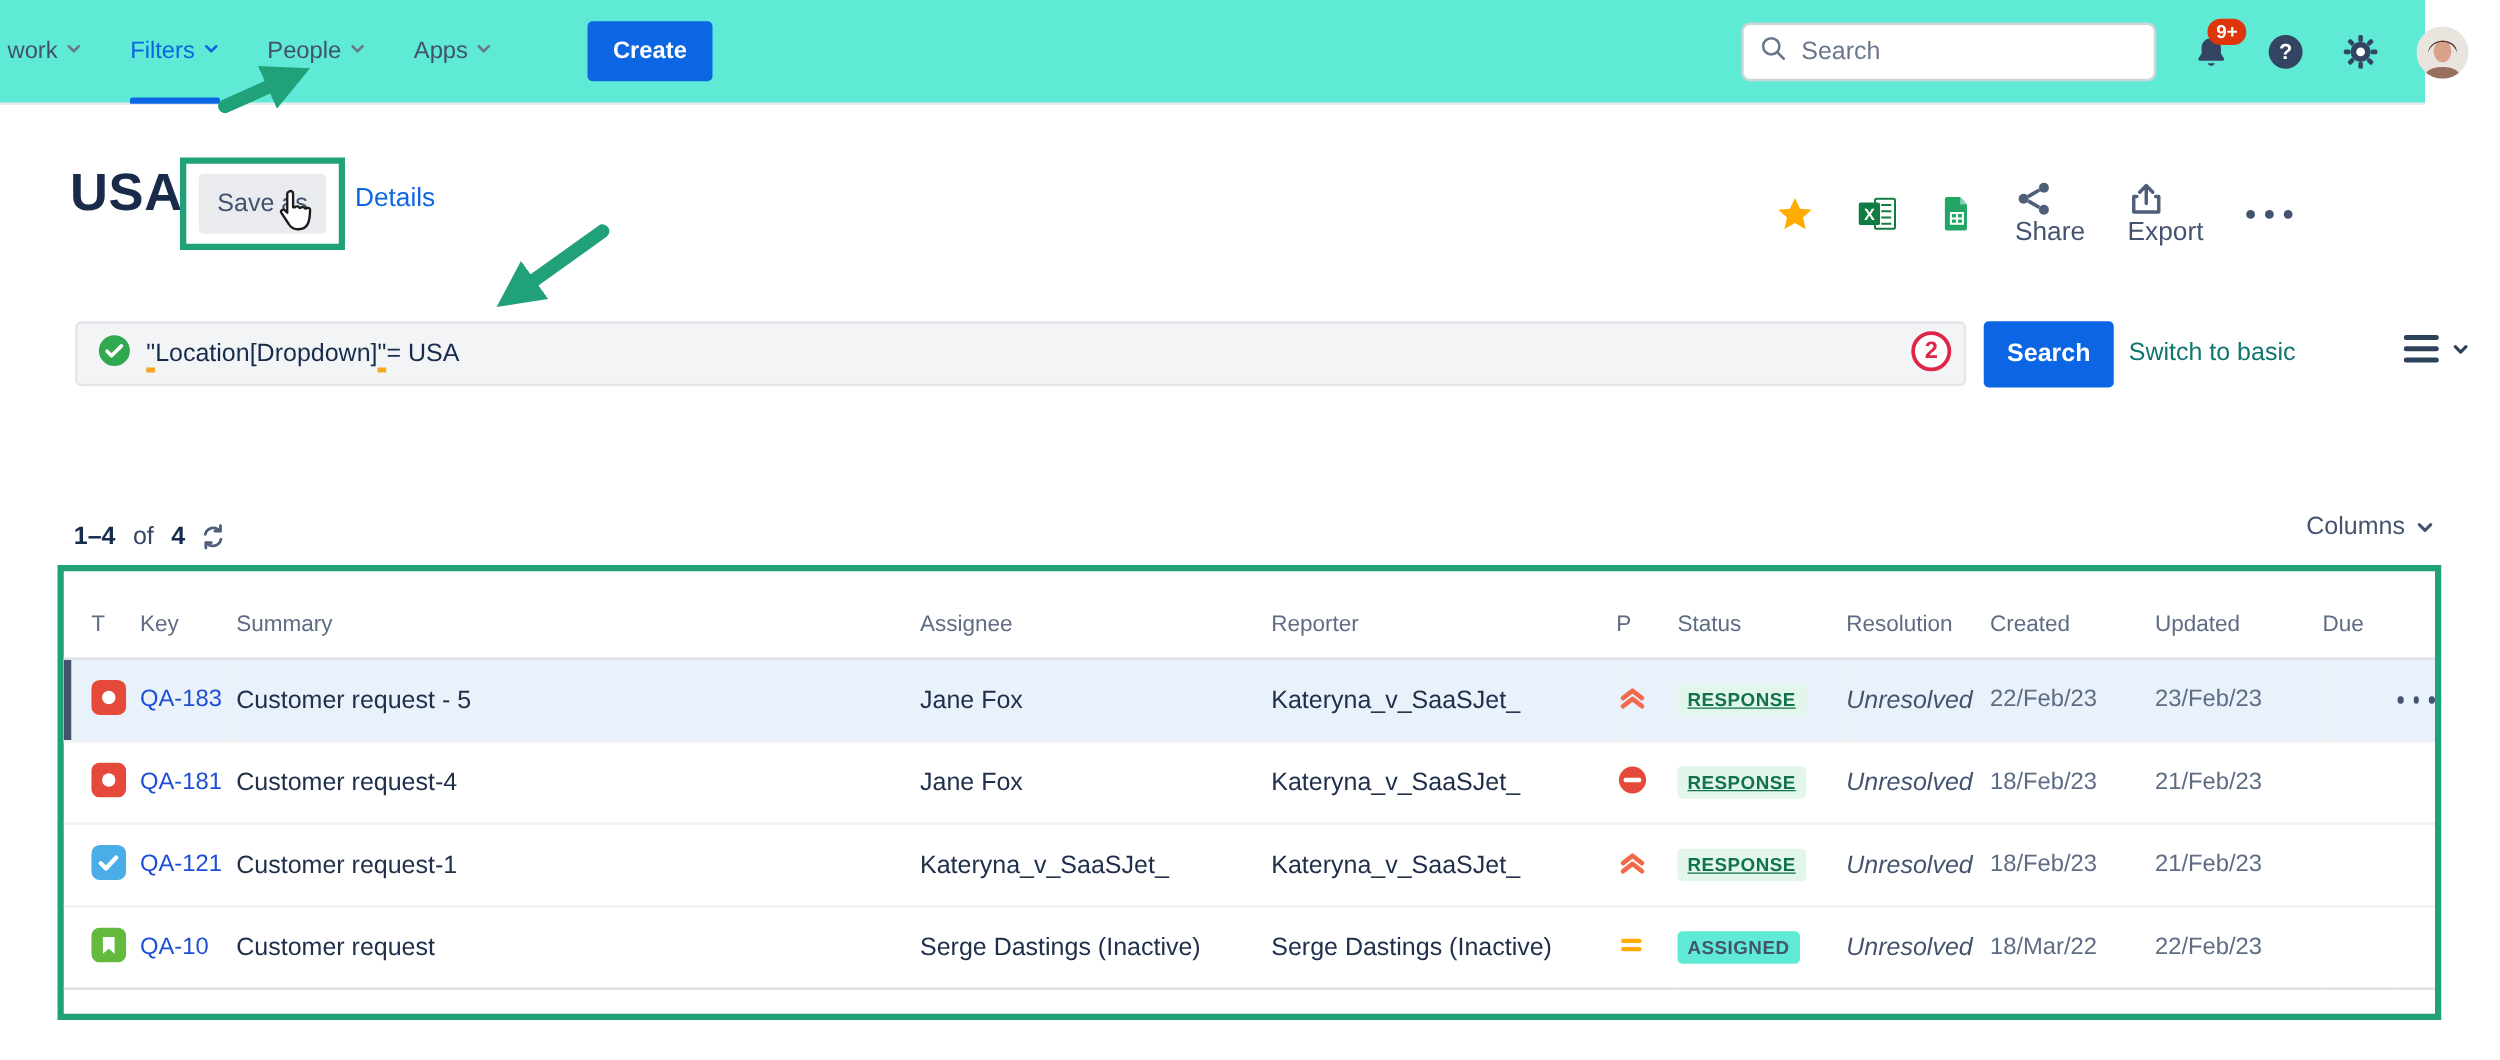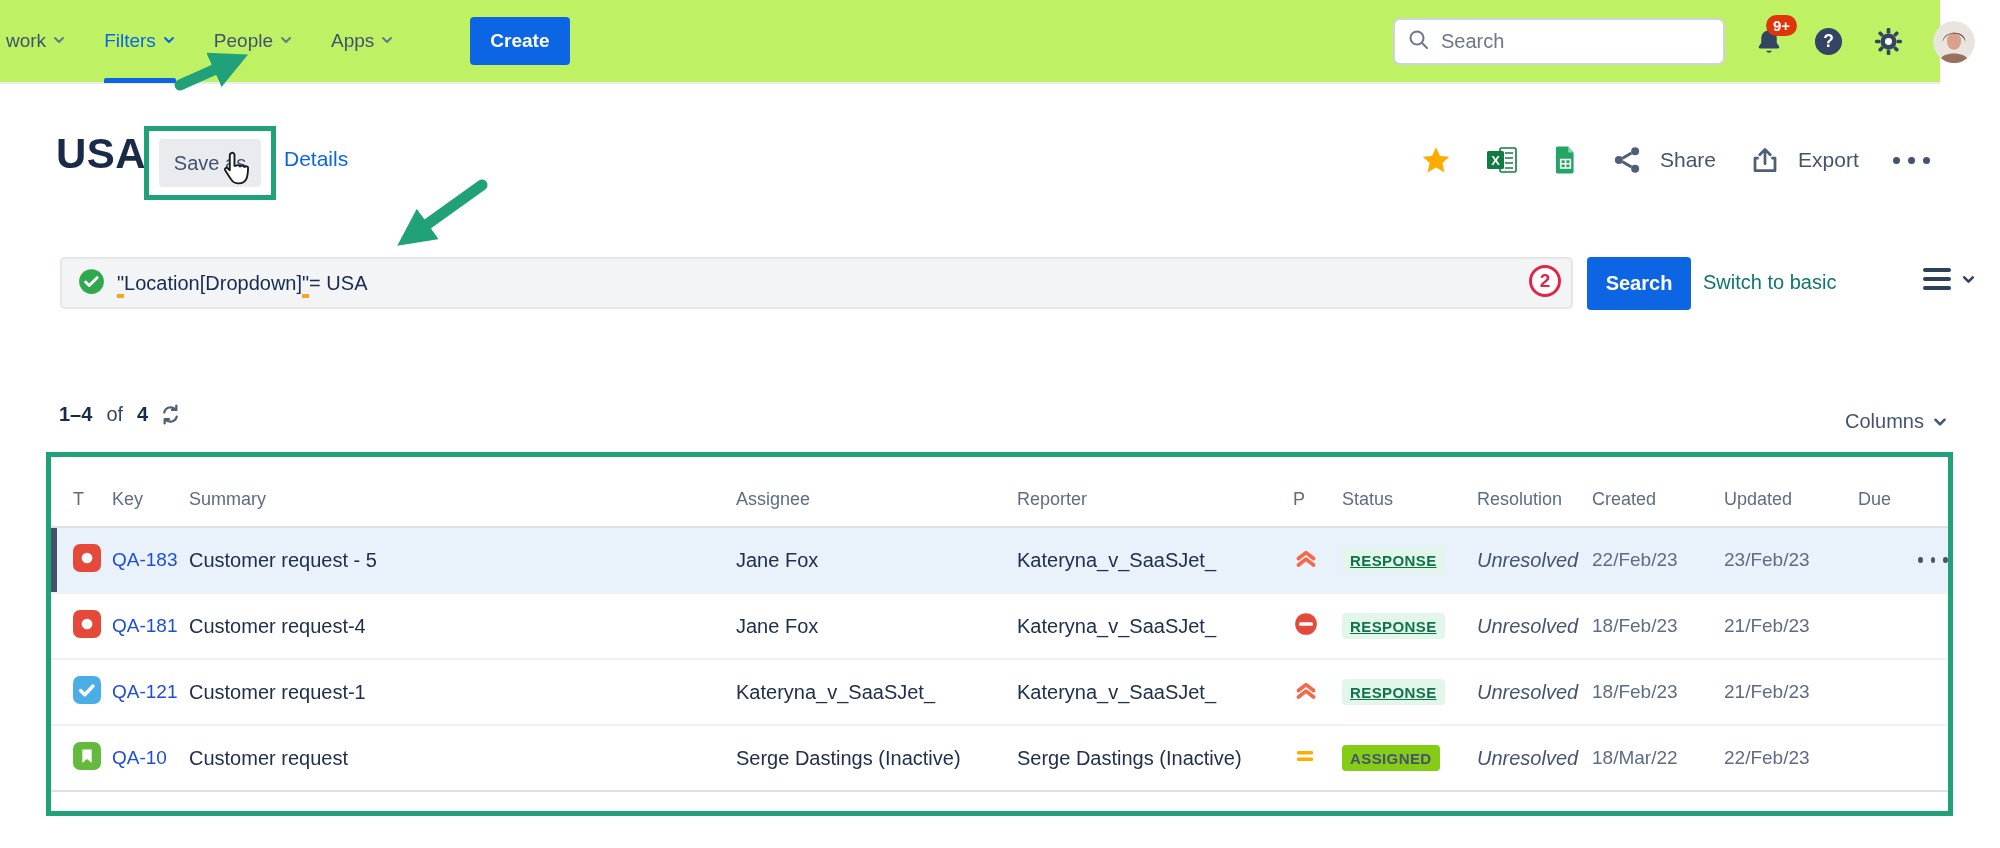--- a/index.html
+++ b/index.html
@@ -1,21 +1,21 @@
 <!DOCTYPE html>
 <html><head>
 <meta charset="utf-8">
 <style>
   * { margin:0; padding:0; box-sizing:border-box; }
   html,body { background:#fff; }
   body { font-family:"Liberation Sans", sans-serif; color:#172B4D; }
   .canvas { position:relative; width:2000px; height:848px; background:#fff; overflow:hidden; }
 
   
-  .navbar { position:absolute; left:0; top:0; width:1940px; height:84px; background:#bef264; border-bottom:2px solid #E9EBEE; }
+  .navbar { position:absolute; left:0; top:0; width:1940px; height:84px; background:#5eead4; border-bottom:2px solid #E9EBEE; }
   .nav-left { position:absolute; left:6px; top:0; height:100%; display:flex; align-items:center; gap:38px; }
   .nav-item { position:relative; height:84px; display:flex; align-items:center; gap:6px; font-size:19px; font-weight:500; color:#42526E; cursor:pointer; }
   .nav-item.active { color:#0C66E4; }
   .nav-item.active::after { content:""; position:absolute; left:0; right:0; bottom:0; height:5px; background:#0C66E4; border-radius:2px 2px 0 0; }
   .chev { display:inline-block; }
   .btn-create { margin-left:38px; height:48px; padding:0 20px; background:#0C66E4; color:#fff; font-size:19px; font-weight:600; border:none; border-radius:4px; cursor:pointer; font-family:inherit; }
   .nav-right { position:absolute; left:1393px; top:18px; display:flex; align-items:center; gap:29px; }
   .searchbox { display:flex; align-items:center; gap:10px; width:332px; height:47px; border:2px solid #CFD4DB; border-radius:7px; padding:0 12px; background:#fff; }
   .searchbox input { border:none; outline:none; font-size:20px; color:#172B4D; width:250px; font-family:inherit; }
   .searchbox input::placeholder { color:#6B778C; }
@@ -24,21 +24,21 @@
   .avatar { width:42px; height:42px; border-radius:50%; overflow:hidden; cursor:pointer; }
 
   
   .page-title { position:absolute; left:56px; top:130px; font-size:42px; font-weight:bold; color:#1A2B4A; letter-spacing:0.5px; }
   .saveas-annot { position:absolute; left:144px; top:126px; width:132px; height:74px; border:5px solid #21A179; }
   .btn-saveas { position:absolute; left:159px; top:139px; width:102px; height:48px; background:#E9EBEF; border:none; border-radius:4px; font-size:20px; color:#42526E; font-family:inherit; cursor:pointer; }
   .cursor-glyph { position:absolute; left:219px; top:150px; pointer-events:none; }
   .link-details { position:absolute; left:284px; top:147px; font-size:21px; color:#0C66E4; cursor:pointer; text-decoration:none; }
   .hdr-icons { position:absolute; left:1420px; top:144px; display:flex; align-items:center; gap:34px; }
   .tool-label { font-size:21px; color:#44546F; }
-  .tool-group { display:flex; align-items:center; gap:18px; cursor:pointer; }
+  .tool-group { display:flex; align-items:flex-start; gap:0; cursor:pointer;flex-direction:column; }
   .dots3 { display:flex; gap:8px; align-items:center; cursor:pointer; }
   .dots3 i { width:7px; height:7px; border-radius:50%; background:#44546F; }
   .dots3.small i { width:6px; height:6px; }
 
   
   .annot-svg { position:absolute; pointer-events:none; }
   .step-badge { position:absolute; left:1529px; top:265px; width:32px; height:32px; border:3px solid #E02648; border-radius:50%; background:#fff; color:#E02648; font-size:19px; font-weight:bold; display:flex; align-items:center; justify-content:center; }
 
   
   .jql-field { position:absolute; left:60px; top:257px; width:1513px; height:52px; background:#F3F4F6; border:2px solid #E4E6EA; border-radius:5px; display:flex; align-items:center; padding:0 16px; cursor:text; }
@@ -64,21 +64,21 @@
   tr.issue-row { cursor:pointer; }
   tr.issue-row.selected { background:#E9F1FA; }
   tr.issue-row.selected td:first-child { box-shadow:inset 6px 0 0 #44536B; }
   .cell-key { font-size:19px; color:#1d4ed8; }
   .cell-sum, .cell-name { font-size:20px; color:#20304C; }
   .cell-res { font-size:20px; font-style:italic; color:#44546F; }
   .cell-date { font-size:19px; color:#5E6C84; }
   .type-ic, .pri-ic { display:inline-block; vertical-align:middle; }
   .badge { display:inline-block; padding:5px 8px 4px; border-radius:4px; font-size:15px; font-weight:bold; letter-spacing:0.4px; }
   .badge.green { background:#E3F6EB; color:#11734A;text-decoration:underline; }
-  .badge.gray { background:#84cc16; color:#44546F; }
+  .badge.gray { background:#5eead4; color:#44546F; }
 </style>
 </head>
 <body>
 
 <div class="canvas">
 
   <div class="navbar">
     <div class="nav-left">
       <div class="nav-item">
         <span>work</span>
@@ -247,21 +247,21 @@
         <rect y="11" width="28" height="4" rx="2" fill="#2E415B"></rect>
         <rect y="20" width="28" height="4" rx="2" fill="#2E415B"></rect>
       </svg>
     <svg width="15" height="15" viewBox="0 0 14 14">
         <path d="M3 5 l4 4 4-4" stroke="#2E415B" stroke-width="2.4" fill="none" stroke-linecap="round" stroke-linejoin="round"></path>
       </svg>
   </div>
 
   <div class="count-bar">
     <span class="b">1–4</span>
-      <span class="o" style="margin: 1px 4px;">of</span>
+      <span class="o" style="margin: 16px 4px;">of</span>
       <span class="b">4</span>
     <span class="icon-btn">
       <svg width="25" height="25" viewBox="0 0 24 24">
           <path d="M6 10 a6.3 6.3 0 0 1 11 -2.6" fill="none" stroke="#505F79" stroke-width="2.2" stroke-linecap="round"></path>
           <path d="M17.6 3.4 v4.2 h-4.2" fill="none" stroke="#505F79" stroke-width="2.2" stroke-linecap="round" stroke-linejoin="round"></path>
           <path d="M18 14 a6.3 6.3 0 0 1 -11 2.6" fill="none" stroke="#505F79" stroke-width="2.2" stroke-linecap="round"></path>
           <path d="M6.4 20.6 v-4.2 h4.2" fill="none" stroke="#505F79" stroke-width="2.2" stroke-linecap="round" stroke-linejoin="round"></path>
         </svg>
     </span>
   </div>

